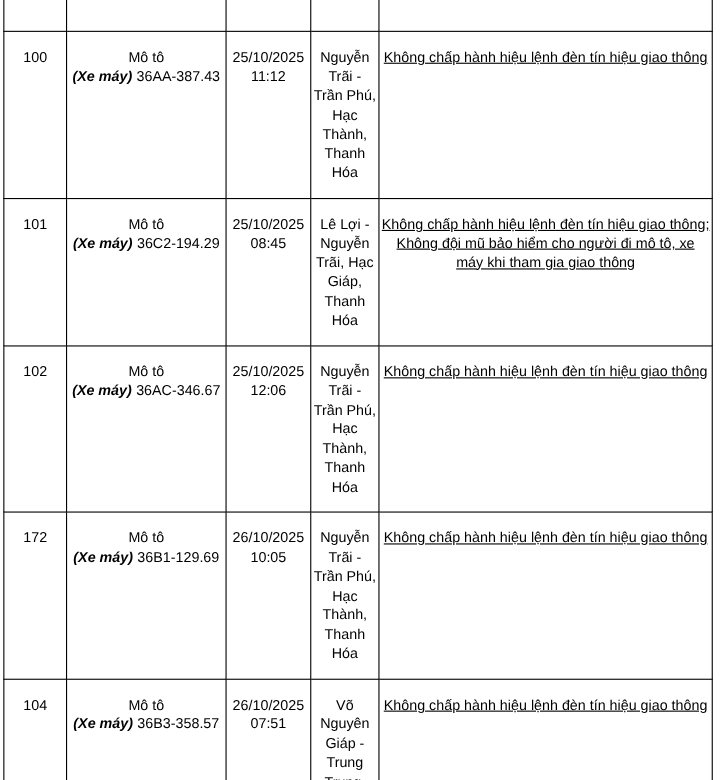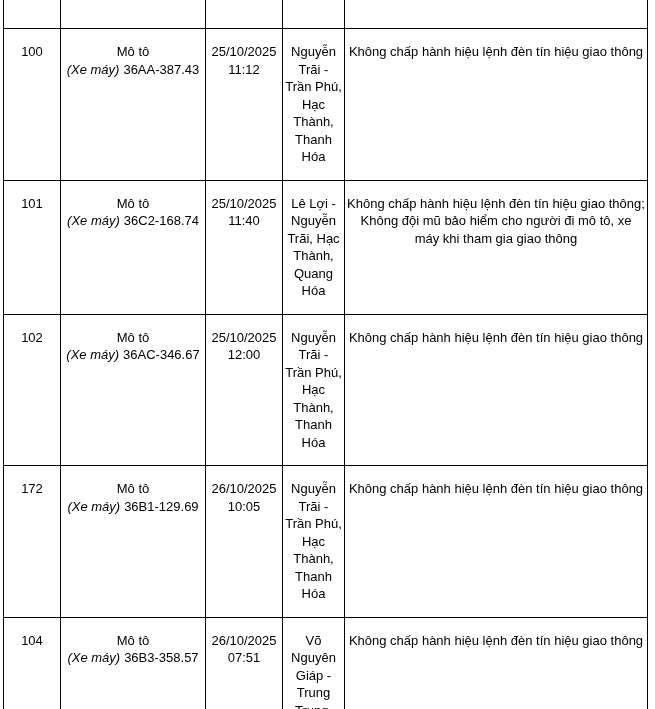--- a/index.html
+++ b/index.html
@@ -24,22 +24,22 @@
     vertical-align: top;
     text-align: center;
     padding: 14px 2px;
     line-height: 17.5px;
     overflow: hidden;
     word-wrap: break-word;
   }
   tr.cut-top td { border-top: none; }
   tr.cut-bottom td { border-bottom: none; }
   td.col-location { padding-left: 1px; padding-right: 1px; }
-  td.col-violation { padding-left: 4px; padding-right: 4px; }
-  .veh-kind { font-style: italic; margin-right: 4px; }
+  td.col-violation { padding-left: 4px; padding-right: 4px; text-decoration: underline; }
+  .veh-kind { font-style: italic; margin-right: 4px; font-weight: bold; }
   .veh-line2 { white-space: nowrap; }
 </style>
 </head>
 <body>
 
 <table class="violations">
   <colgroup>
     <col style="width:57px">
     <col style="width:145px">
     <col style="width:77px">
@@ -71,41 +71,41 @@
     <td class="col-location">Nguyễn Trãi - Trần Phú, Hạc Thành, Thanh Hóa</td>
     <td class="col-violation">Không chấp hành hiệu lệnh đèn tín hiệu giao thông</td>
   </tr>
 
   <tr style="height:125px">
     <td>
           <div>101</div>
         </td>
     <td>
       <div>Mô tô</div>
-      <div class="veh-line2"><span class="veh-kind">(Xe máy)</span><span>36C2-168.74</span></div>
+      <div class="veh-line2"><span class="veh-kind">(Xe máy)</span><span>36C2-194.29</span></div>
     </td>
     <td>
       <div>25/10/2025</div>
-      <div>11:40</div>
+      <div>08:45</div>
     </td>
-    <td class="col-location">Lê Lợi - Nguyễn Trãi, Hạc Thành, Quang Hóa</td>
+    <td class="col-location">Lê Lợi - Nguyễn Trãi, Hạc Giáp, Thanh Hóa</td>
     <td class="col-violation">Không chấp hành hiệu lệnh đèn tín hiệu giao thông; Không đội mũ bảo hiểm cho người đi mô tô, xe máy khi tham gia giao thông</td>
   </tr>
 
   <tr style="height:132px">
     <td>
           <div>102</div>
         </td>
     <td>
       <div>Mô tô</div>
       <div class="veh-line2"><span class="veh-kind">(Xe máy)</span><span>36AC-346.67</span></div>
     </td>
     <td>
       <div>25/10/2025</div>
-      <div>12:00</div>
+      <div>12:06</div>
     </td>
     <td class="col-location">Nguyễn Trãi - Trần Phú, Hạc Thành, Thanh Hóa</td>
     <td class="col-violation">Không chấp hành hiệu lệnh đèn tín hiệu giao thông</td>
   </tr>
 
   <tr style="height:135px">
     <td>
           <div>172</div>
         </td>
     <td>

